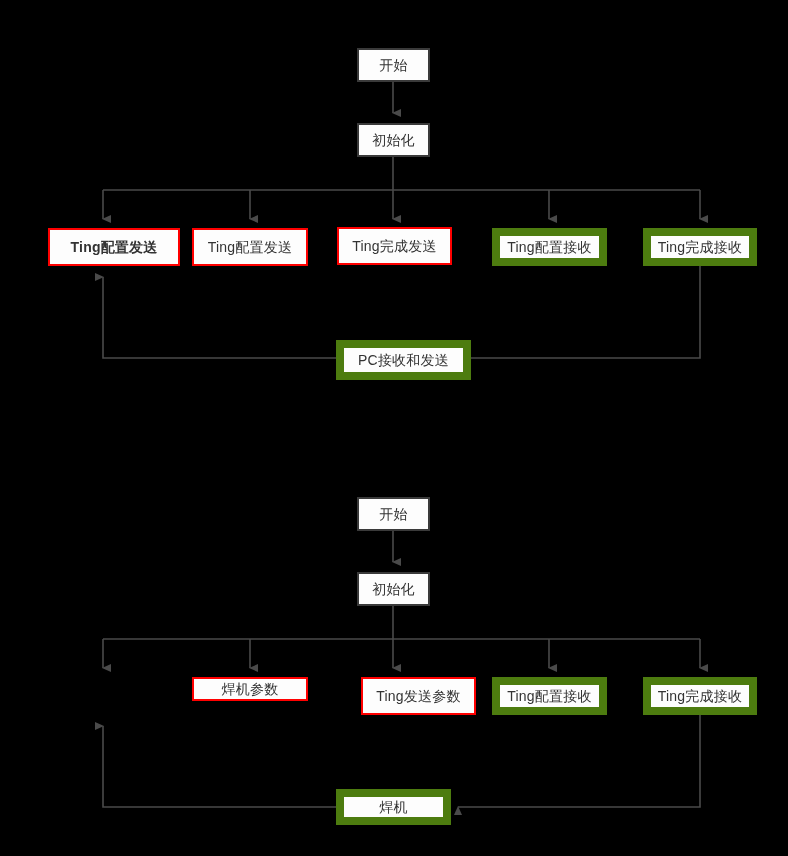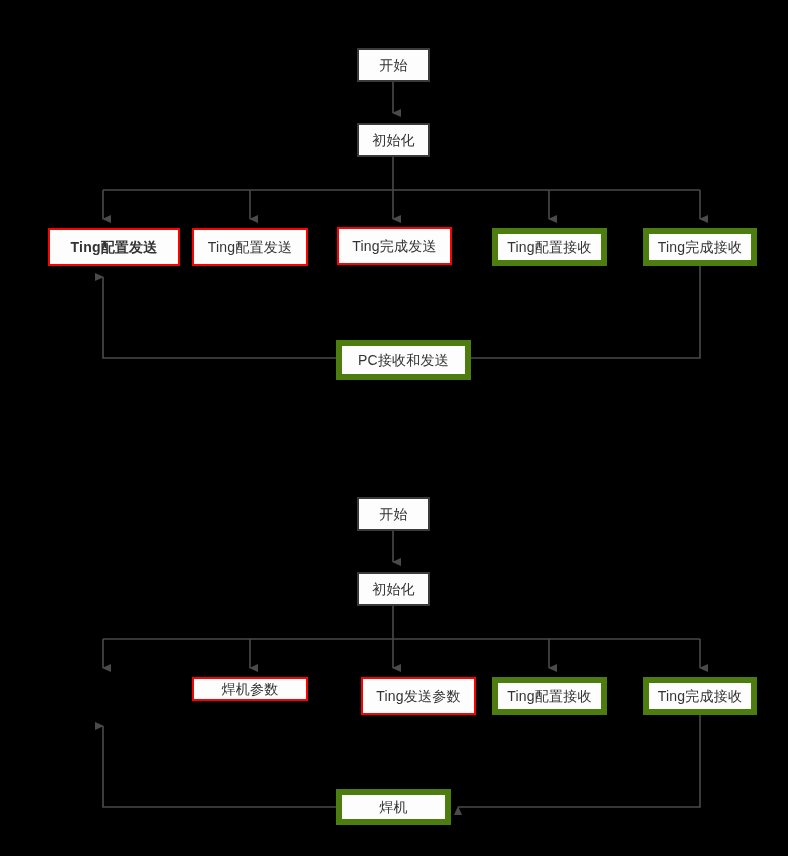--- a/index.html
+++ b/index.html
@@ -2,21 +2,21 @@
 <html><head>
 <meta charset="utf-8">
 <style>
   html,body{margin:0;padding:0;background:#000;}
   body{width:788px;height:856px;overflow:hidden;font-family:"Liberation Sans","DejaVu Sans",sans-serif;}
   #stage{position:relative;width:788px;height:856px;background:#000;}
   svg.wires{position:absolute;left:0;top:0;width:788px;height:856px;pointer-events:none;}
   .node{position:absolute;box-sizing:border-box;background:#fdfdfd;display:flex;align-items:center;justify-content:center;color:#333;font-size:14px;line-height:18px;letter-spacing:0.2px;}
   .node.gray{border:2px solid #3a3a3a;}
   .node.red{border:2px solid #ff0000;}
-  .node.blue{border:6px solid #4d7c0f;}
+  .node.blue{border:8px solid #4d7c0f;}
   .node span{display:block;padding:0 4px;}
 </style>
 </head>
 <body>
 
 <div id="stage">
 
   <svg class="wires" viewBox="0 0 788 856">
     <defs>
       <marker id="ar-down" markerWidth="10" markerHeight="10" refX="5" refY="8" orient="auto" markerUnits="userSpaceOnUse">

